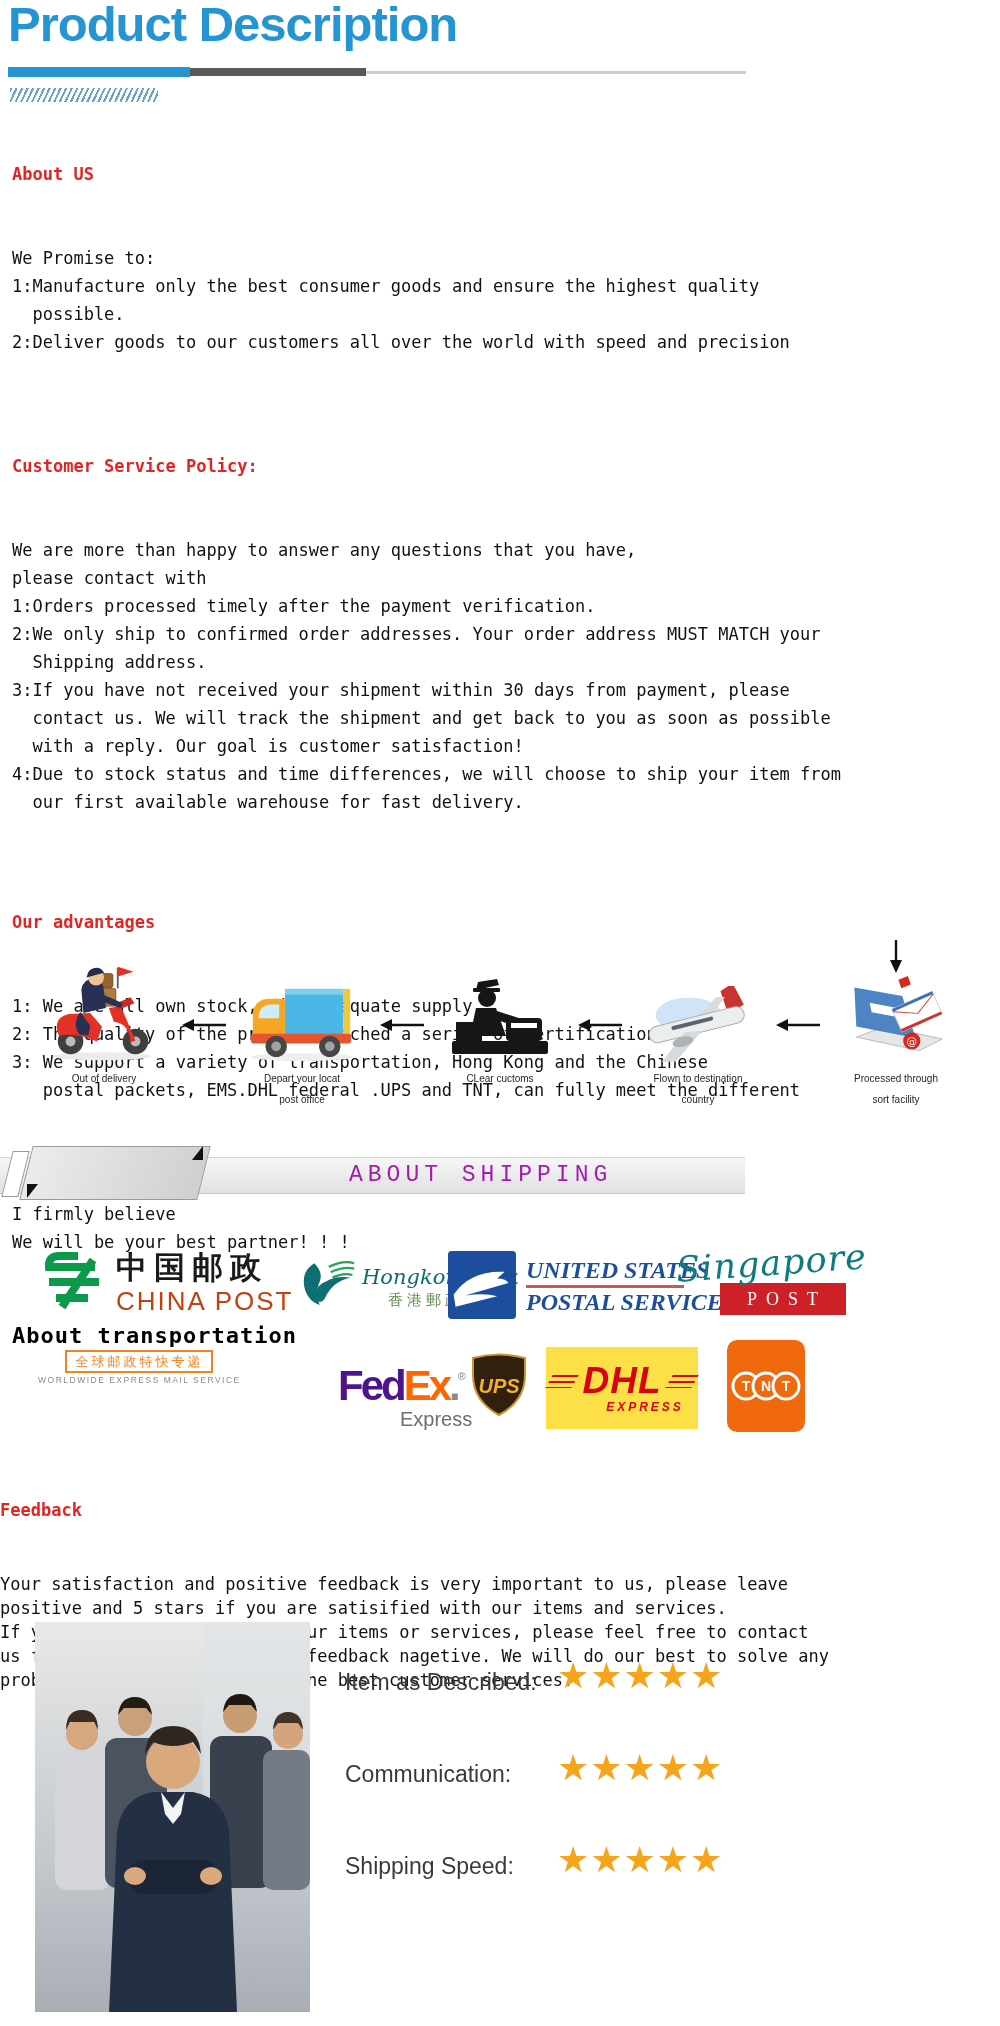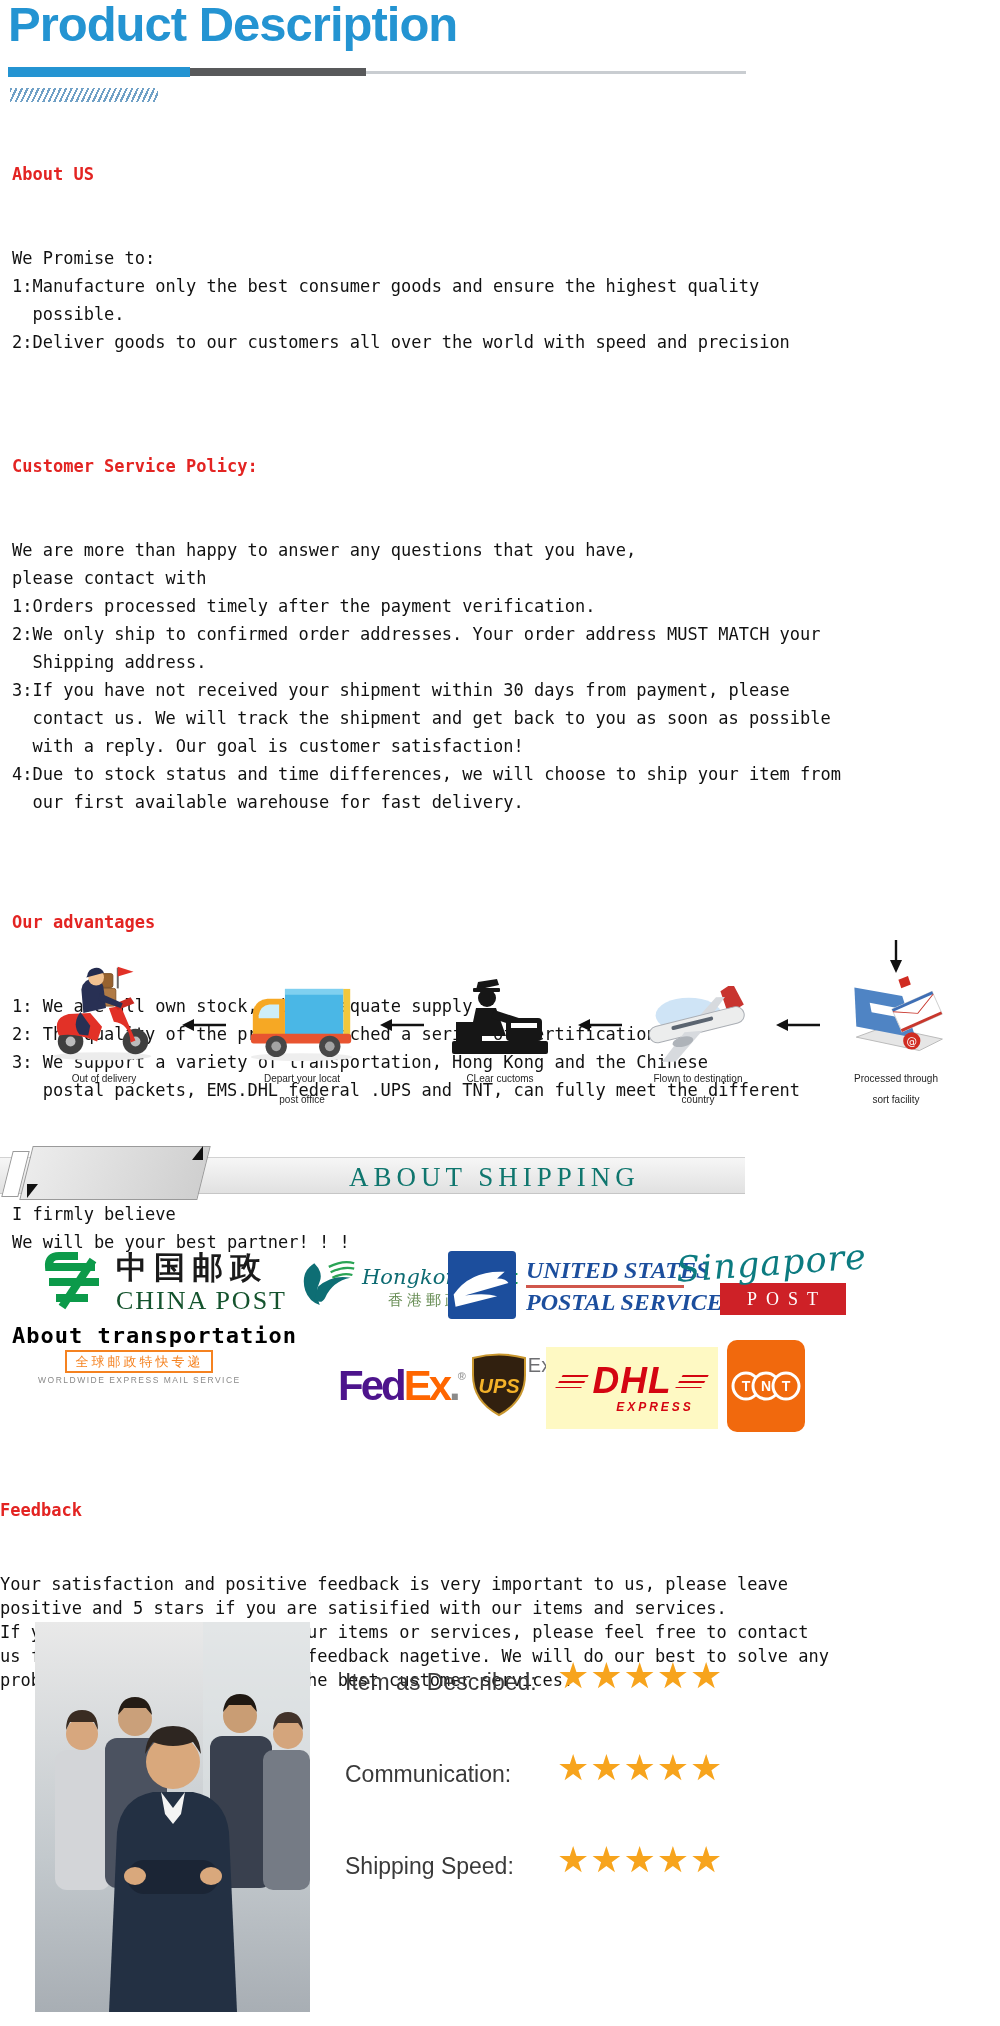--- a/index.html
+++ b/index.html
@@ -57,30 +57,30 @@
   .band-label{
     position:absolute;left:26px;top:1146px;width:176px;height:52px;
     background:linear-gradient(100deg,#ececec,#cfcfcf);
     border:1px solid #9a9a9a;transform:skewX(-14deg);
   }
   .tri-tr{position:absolute;left:192px;top:1146px;width:0;height:0;
     border-left:11px solid transparent;border-bottom:14px solid #111;}
   .tri-bl{position:absolute;left:27px;top:1184px;width:0;height:0;
     border-right:11px solid transparent;border-top:14px solid #111;}
   .band-text{
-    position:absolute;left:349px;top:1162px;font-size:27px;letter-spacing:5px;
-    color:#0f766e;font-family:Liberation Serif, serif;white-space:nowrap;
+    position:absolute;left:349px;top:1162px;font-size:23px;letter-spacing:5px;
+    color:#a21caf;font-family:Liberation Mono, monospace;white-space:nowrap;
   }
   
   .logo-row{position:absolute;left:0;width:1000px;}
   .lr1{top:1243px;height:100px;} .lr2{top:1340px;height:100px;}
   .logo{position:absolute;display:flex;align-items:center;}
   .cp-texts{margin-left:10px;}
   .cp-cn{font-size:31px;font-weight:bold;color:#1a1a1a;letter-spacing:7px;line-height:36px;white-space:nowrap;}
-  .cp-en{font-size:26px;color:#14532d;letter-spacing:2px;line-height:30px;font-weight:500;white-space:nowrap;font-family:Liberation Serif, serif;}
+  .cp-en{font-size:26px;color:#c2410c;letter-spacing:2px;line-height:30px;font-weight:500;white-space:nowrap;}
   .hk-texts{margin-left:6px;}
   .hk-name{white-space:nowrap;}
   .hk-hong{font-family:"DejaVu Serif","Liberation Serif",serif;font-style:italic;font-size:21px;color:#0d6b72;}
   .hk-post{font-weight:bold;font-size:21px;color:#13a052;}
   .hk-cn{font-size:15px;color:#6a8f57;letter-spacing:4px;margin-left:26px;margin-top:2px;}
   .usps-texts{margin-left:10px;}
   .usps-l{font-style:italic;font-weight:800;font-size:24px;color:#1c4e9d;letter-spacing:0;line-height:27px;white-space:nowrap;}
   .usps-rule{width:158px;height:3px;background:#d0574c;margin:1px 0;}
   .usps-reg{font-size:11px;font-style:normal;vertical-align:2px;color:#1c4e9d;}
   .sg{flex-direction:column;align-items:flex-start;}
@@ -99,27 +99,27 @@
   .ems-lines div{height:5px;background:#f58220;transform:skewX(-25deg);}
   .ems-word{
     font-size:47px;font-weight:900;font-style:italic;color:#f58220;line-height:48px;letter-spacing:-1px;
   }
   .ems-reg{font-size:11px;color:#f58220;vertical-align:24px;}
   .ems-box{
     border:2px solid #f58220;color:#f58220;font-size:13px;letter-spacing:3px;
     padding:0 8px;line-height:19px;margin-top:2px;white-space:nowrap;
   }
   .ems-en{font-size:8.5px;color:#8a8a8a;letter-spacing:1.5px;margin-top:2px;white-space:nowrap;}
-  .fedex{align-items:flex-start;flex-direction:row;}
+  .fedex{align-items:flex-start;flex-direction:column;}
   .fedex-main{font-weight:800;font-size:42px;letter-spacing:-3px;line-height:44px;white-space:nowrap;}
   .fedex-fed{color:#4d148c;} .fedex-ex{color:#ff6600;} .fedex-dot{color:#8a8a8a;}
   .fedex-reg{font-size:11px;color:#9a9a9a;letter-spacing:0;vertical-align:20px;}
   .fedex-sub{font-size:20px;color:#6d6e71;margin-left:62px;margin-top:0;letter-spacing:0;}
   .dhl{
-    width:172px;height:82px;background:#fef9c3;flex-direction:column;justify-content:center;align-items:center;
+    width:152px;height:82px;background:#fde047;flex-direction:column;justify-content:center;align-items:center;
   }
   .dhl-main{display:flex;align-items:center;gap:7px;}
   .dhl-bars{width:26px;height:13px;
     background:repeating-linear-gradient(180deg,#d40511 0 2.5px,transparent 2.5px 6px);
     transform:skewX(-30deg);}
   .dhl-word{font-size:37px;font-weight:900;font-style:italic;color:#d40511;letter-spacing:1px;line-height:38px;}
   .dhl-sub{font-size:12px;font-style:italic;font-weight:bold;color:#d40511;letter-spacing:3px;margin-left:46px;}
   .tnt{width:78px;height:92px;background:#f1690d;border-radius:10px;justify-content:center;}
   
   .feedback-block{

